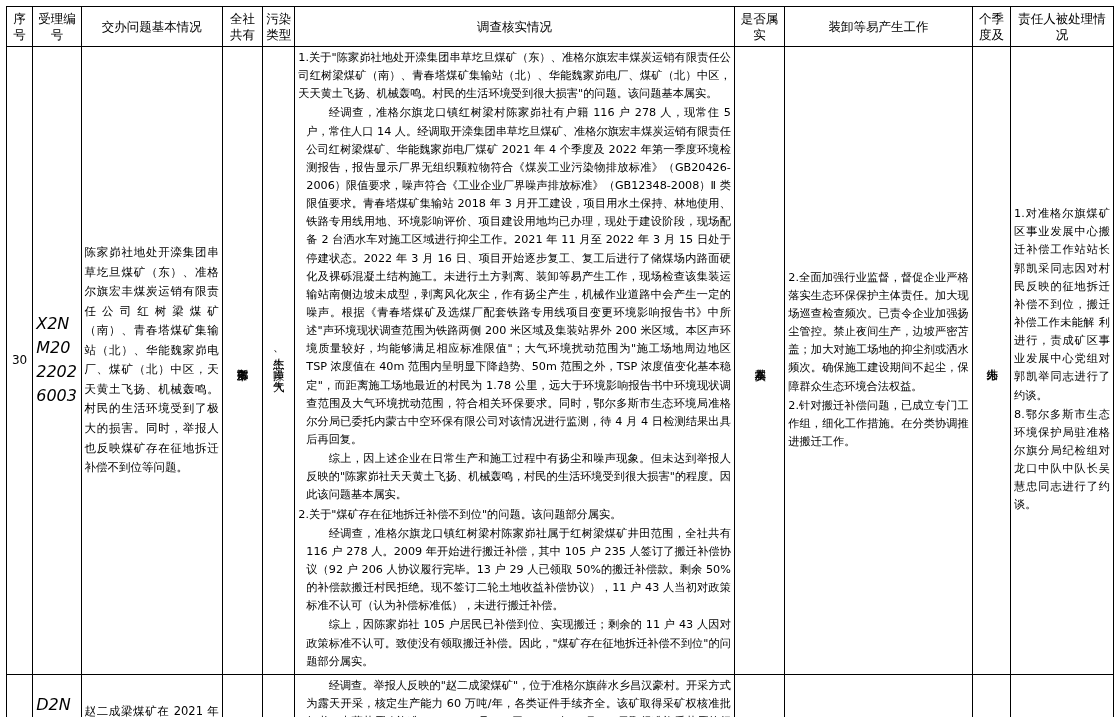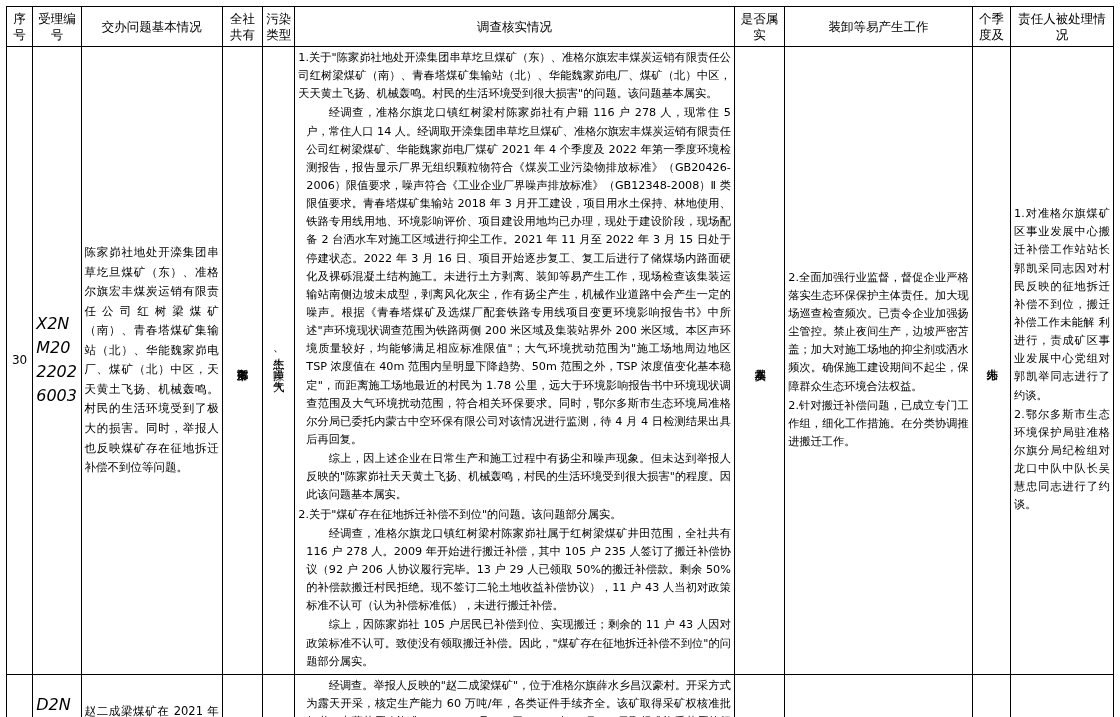--- a/index.html
+++ b/index.html
@@ -196,21 +196,21 @@
           <p class="p">2.全面加强行业监督，督促企业严格落实生态环保保护主体责任。加大现场巡查检查频次。已责令企业加强扬尘管控。禁止夜间生产，边坡严密苫盖；加大对施工场地的抑尘剂或洒水频次。确保施工建设期间不起尘，保障群众生态环境合法权益。</p>
           <p class="p">2.针对搬迁补偿问题，已成立专门工作组，细化工作措施。在分类协调推进搬迁工作。</p>
         </td>
         <td class="center">
           <div class="vert-wrap">
               <span class="vert-closed">未办结</span>
             </div>
         </td>
         <td class="resp">
           <p class="p">1.对准格尔旗煤矿区事业发展中心搬迁补偿工作站站长郭凯采同志因对村民反映的征地拆迁补偿不到位，搬迁补偿工作未能解 利 进行，责成矿区事业发展中心党组对郭凯举同志进行了约谈。</p>
-          <p class="p">2.鄂尔多斯市生态环境保护局驻准格尔旗分局纪检组对龙口中队中队长吴慧忠同志进行了约谈。</p>
+          <p class="p">8.鄂尔多斯市生态环境保护局驻准格尔旗分局纪检组对龙口中队中队长吴慧忠同志进行了约谈。</p>
         </td>
       </tr>
 
       <tr>
         <td class="seq">31</td>
         <td class="code">D2NM2022026021</td>
         <td class="basic">赵二成梁煤矿在 2021 年 11 月在举报人未知的情况下占用举报人土地。开采煤矿。</td>
         <td class="center">
           <div class="vert-wrap">
               <span class="vert-narrow">鄂尔多斯市</span>

